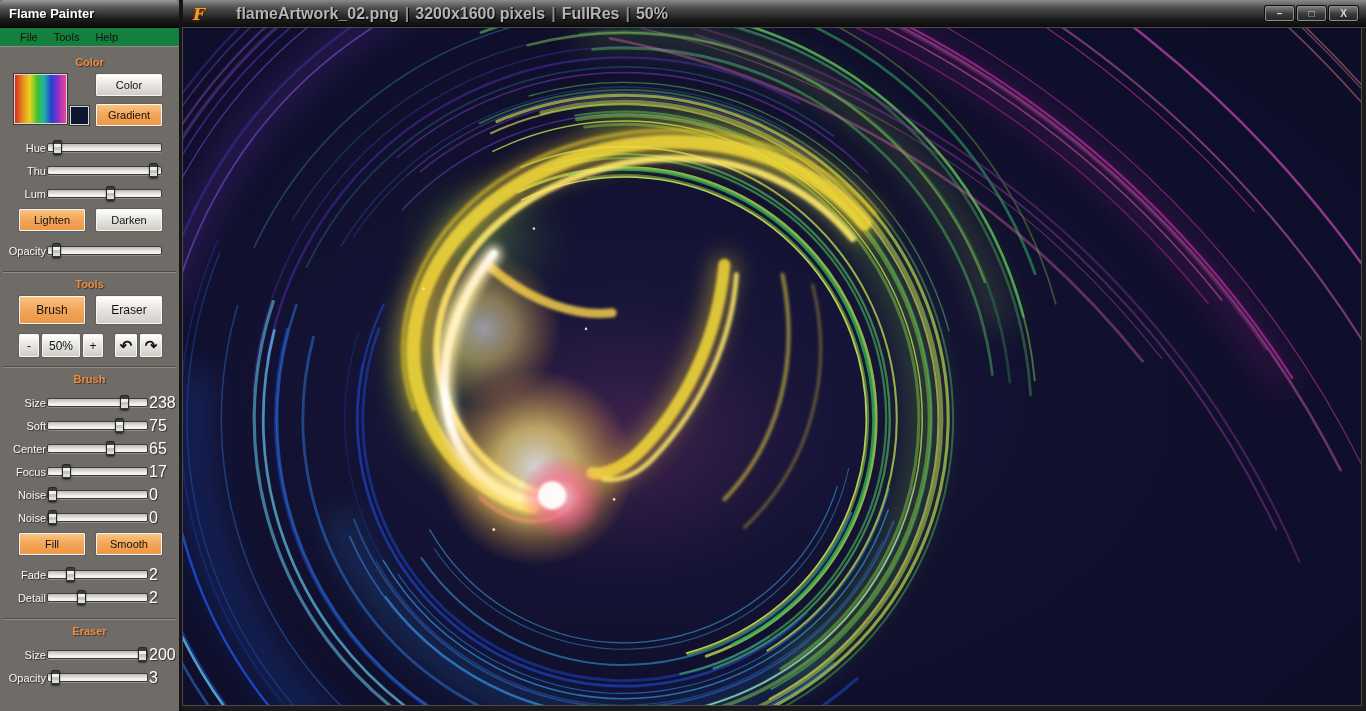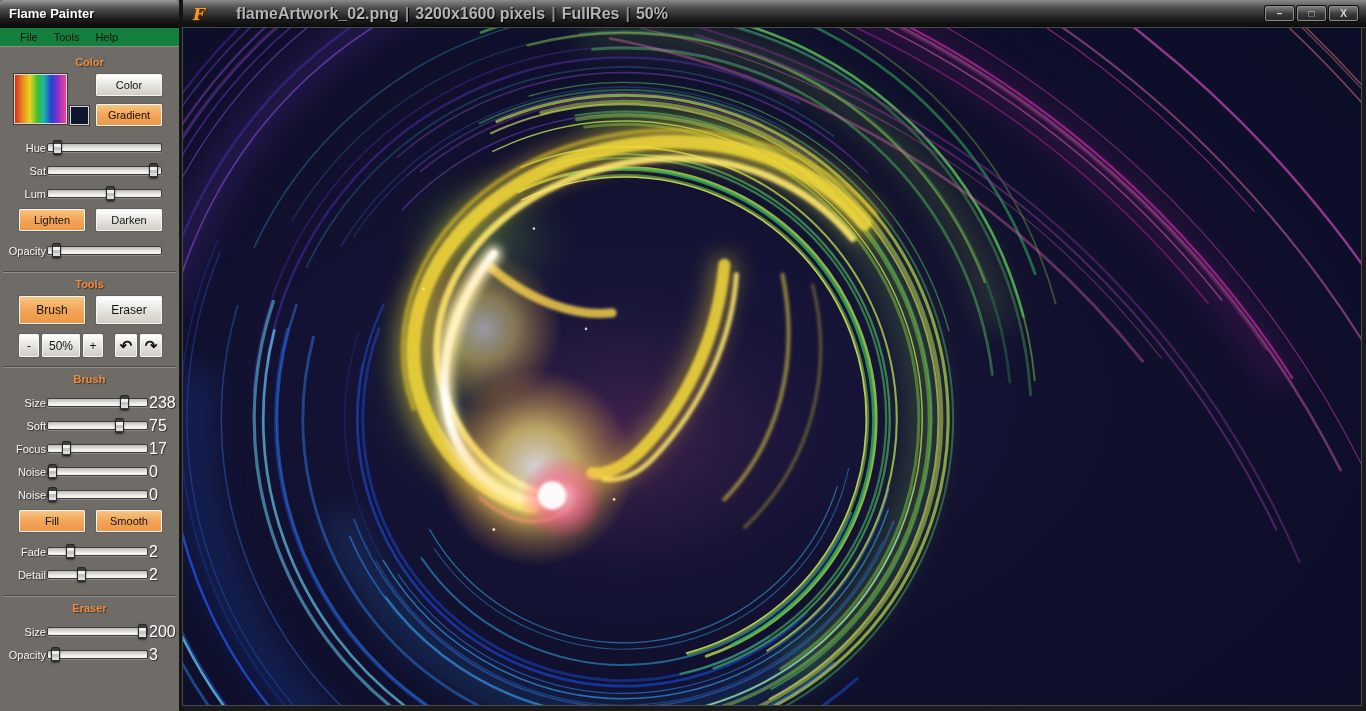--- a/index.html
+++ b/index.html
@@ -108,21 +108,21 @@
         </div>
       </div>
 
       <div class="srow noval">
         <span class="slabel">Hue</span>
         <div class="track">
           <div class="thumb" style="left: 8%;"></div>
         </div>
       </div>
       <div class="srow noval">
-        <span class="slabel">Sat</span>
+        <span class="slabel">Thu</span>
         <div class="track">
           <div class="thumb" style="left: 93%;"></div>
         </div>
       </div>
       <div class="srow noval">
         <span class="slabel">Lum</span>
         <div class="track">
           <div class="thumb" style="left: 55%;"></div>
         </div>
       </div>
@@ -168,20 +168,27 @@
             <div class="thumb" style="left: 77%;"></div>
           </div>
         <span class="sval">238</span>
       </div>
       <div class="srow">
         <span class="slabel">Soft</span>
         <div class="track">
             <div class="thumb" style="left: 72%;"></div>
           </div>
         <span class="sval">75</span>
+      </div>
+      <div class="srow">
+        <span class="slabel">Center</span>
+        <div class="track">
+            <div class="thumb" style="left: 63%;"></div>
+          </div>
+        <span class="sval">65</span>
       </div>
       <div class="srow">
         <span class="slabel">Focus</span>
         <div class="track">
             <div class="thumb" style="left: 18%;"></div>
           </div>
         <span class="sval">17</span>
       </div>
       <div class="srow">
         <span class="slabel">Noise</span>

